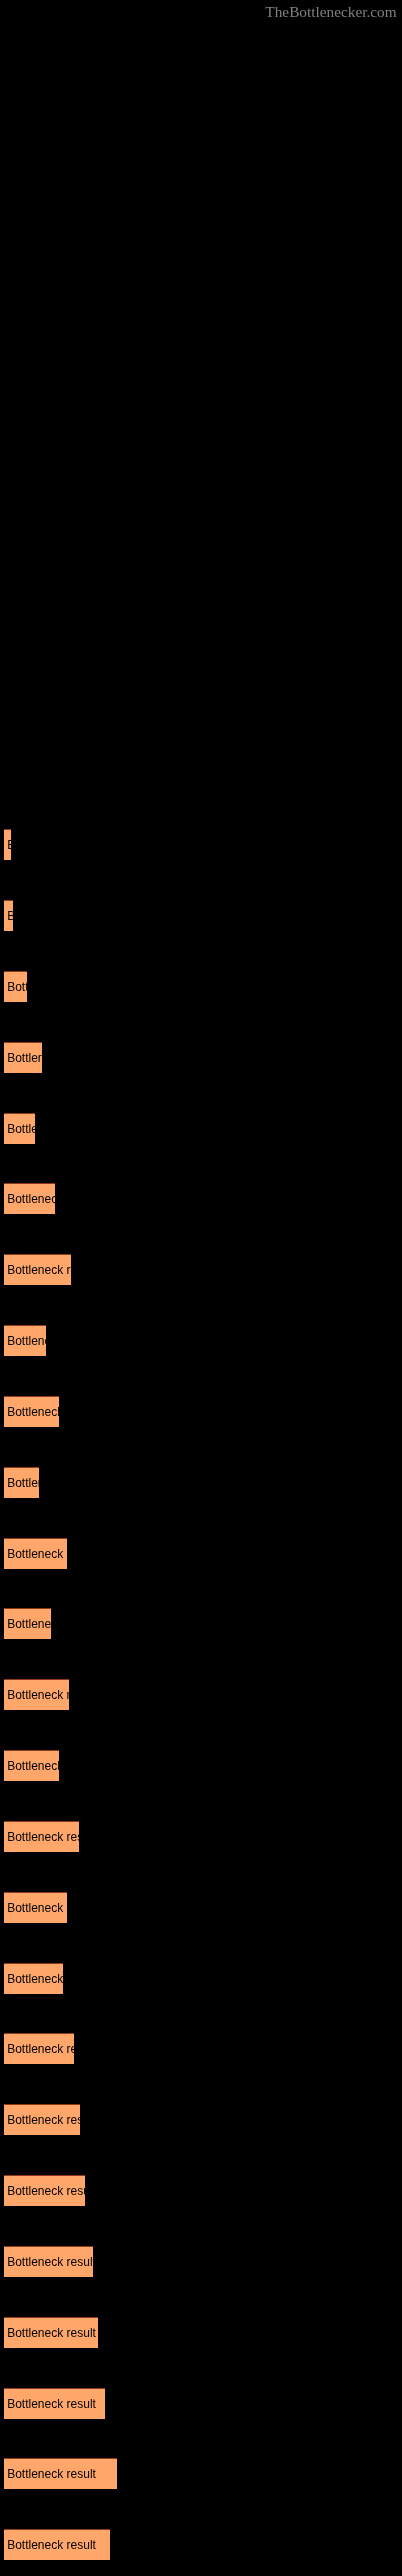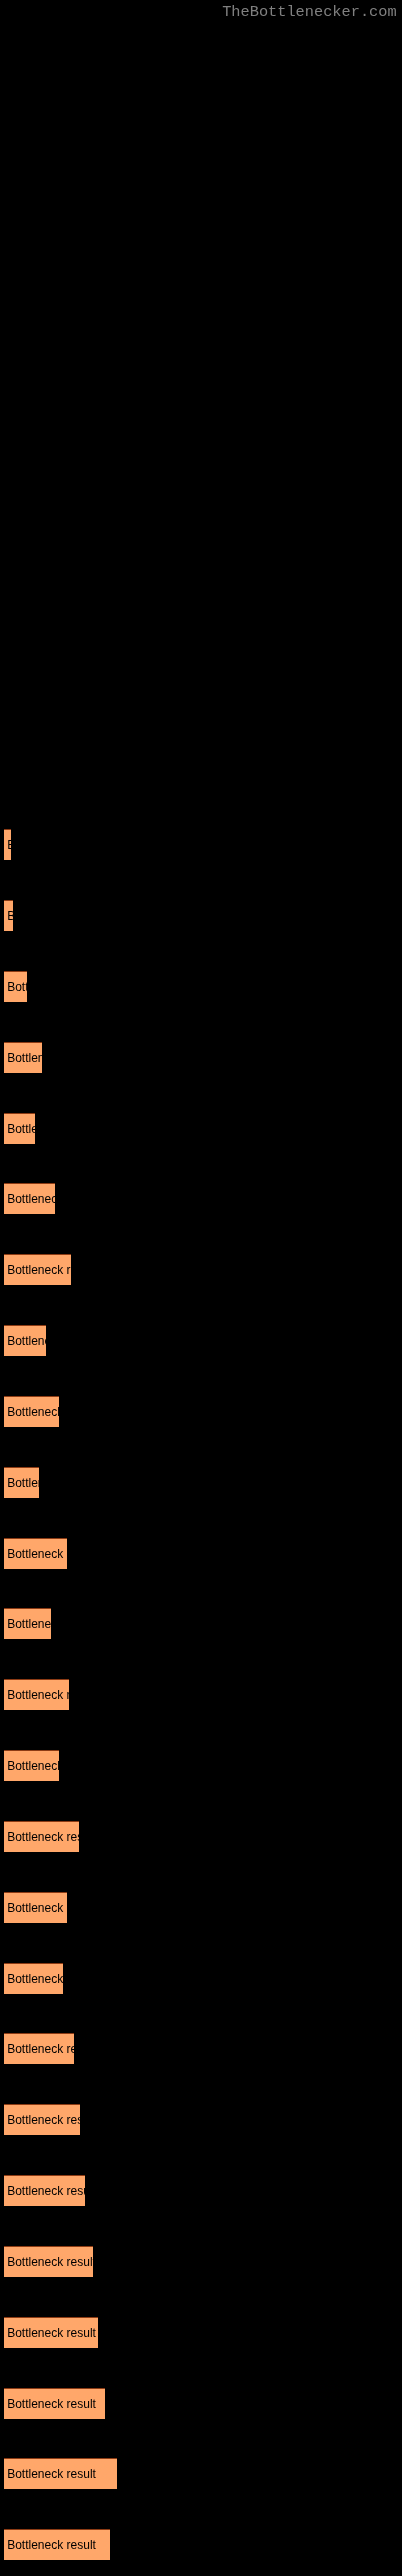--- a/index.html
+++ b/index.html
@@ -13,21 +13,21 @@
     position: relative;
     overflow: hidden;
     font-family: "Liberation Sans", sans-serif;
   }
   #page-title {
     position: absolute;
     right: 6.4px;
     top: 3.2px;
     color: #808080;
     font-size: 15.3px;
-    font-family: Liberation Mono, monospace;
+    font-family: Liberation Serif, serif;
     letter-spacing: 0px;
     white-space: nowrap;
   }
   #chart-area {
     position: absolute;
     left: 0;
     top: 0;
     width: 403px;
     height: 2576px;
   }

